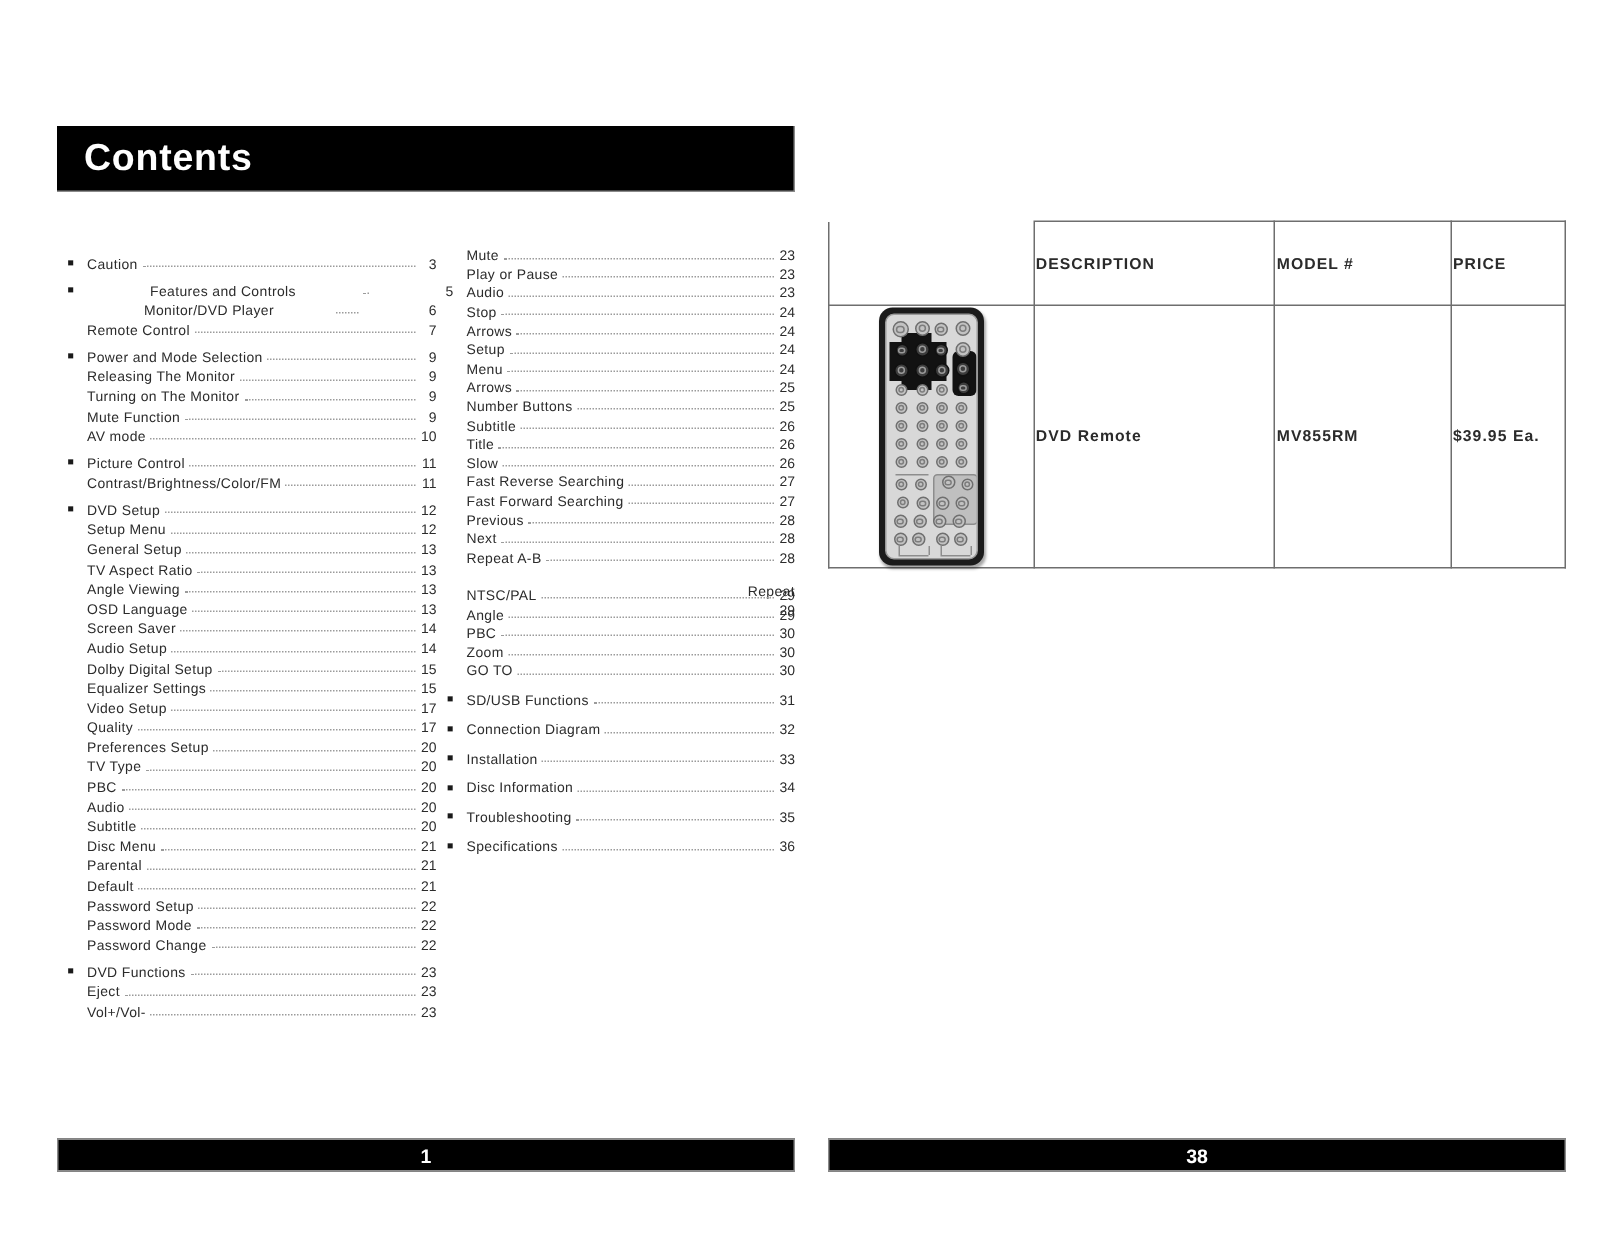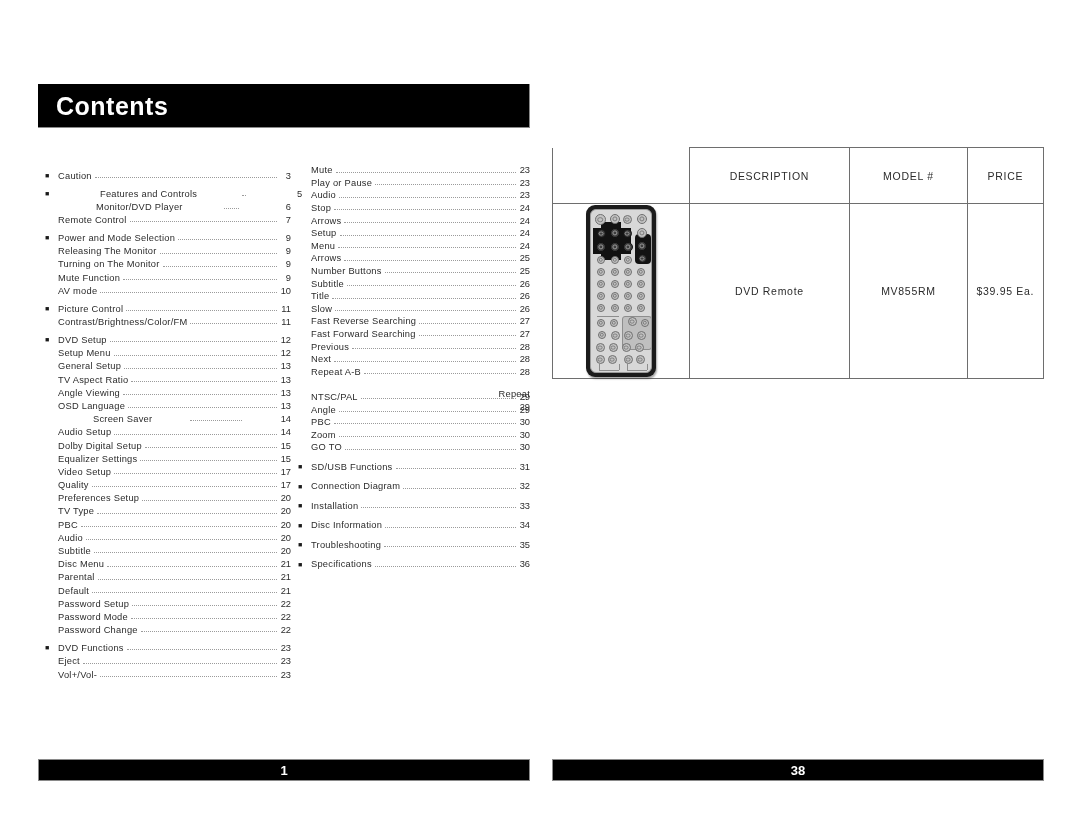--- a/index.html
+++ b/index.html
@@ -126,23 +126,22 @@
     left: 0;
     top: 147px;
     width: 100%;
     border-collapse: collapse;
     table-layout: fixed;
     font-size: 10.5px;
     color: #2b2b2b;
   }
   .parts-table td, .parts-table th {
     border: 1px solid #6e6e6e;
-    text-align: center;
     vertical-align: middle;
-    font-weight: normal;
+    font-weight: bold;
     letter-spacing: 0.7px;
   }
   .parts-table .col-img   { width: 136px; }
   .parts-table .col-desc  { width: 160px; }
   .parts-table .col-model { width: 117px; }
   .parts-table .col-price { width: 76px; }
   .parts-table tr.head-row td { height: 53px; }
   .parts-table tr.body-row td { height: 141px; }
   .parts-table td.img-cell { border-top: none; }
 
@@ -328,21 +327,21 @@
         <span class="label">Angle Viewing</span>
         <span class="leader"></span>
         <span class="pageno">13</span>
       </div>
       <div class="toc-row" style="height: 13.2px;">
         <span class="bullet none">■</span>
         <span class="label">OSD Language</span>
         <span class="leader"></span>
         <span class="pageno">13</span>
       </div>
-      <div class="toc-row" style="height: 13.2px; gap: 35px;">
+      <div class="toc-row" style="height: 13.2px;">
         <span class="bullet none">■</span>
         <span class="label">Screen Saver</span>
         <span class="leader"></span>
         <span class="pageno">14</span>
       </div>
       <div class="toc-row" style="height: 13.2px;">
         <span class="bullet none">■</span>
         <span class="label">Audio Setup</span>
         <span class="leader"></span>
         <span class="pageno">14</span>

